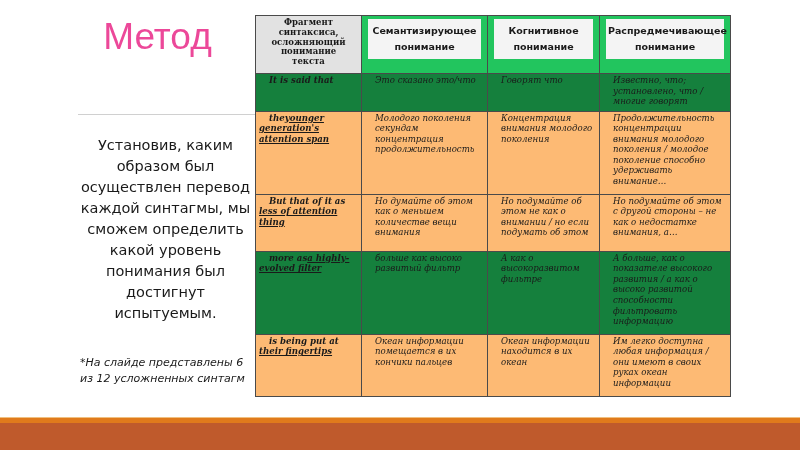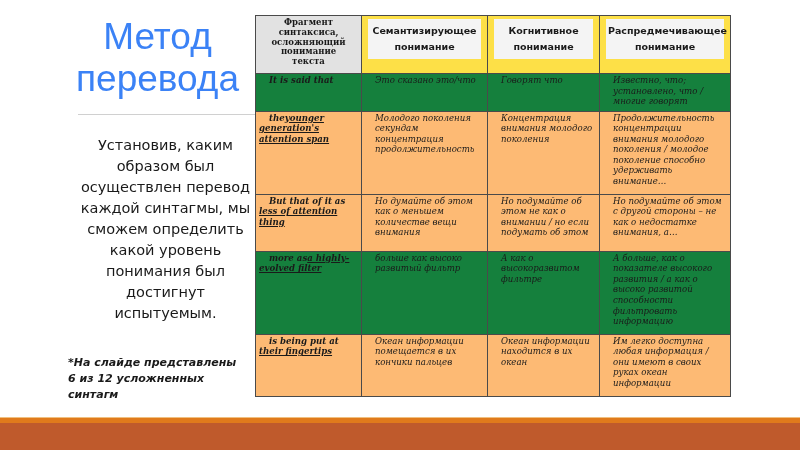--- a/index.html
+++ b/index.html
@@ -1,39 +1,39 @@
 <!DOCTYPE html>
 <html><head>
   <meta charset="utf-8">
   <style>
     * { box-sizing: border-box; margin: 0; padding: 0; }
     html, body { width: 800px; height: 450px; overflow: hidden; background: #ffffff; }
     body { position: relative; font-family: "DejaVu Sans", sans-serif; }
 
     .slide-title {
       position: absolute; left: 60px; top: 16px; width: 195px;
-      text-align: center; color: #3b82f6;
+      text-align: center; color: #ec4899;
       font-family: "Liberation Sans", sans-serif;
       font-size: 37px; line-height: 42px; font-weight: normal;
     }
     .title-divider {
       position: absolute; left: 78px; top: 114px; width: 180px; height: 1px;
       background: #d0d0d0;
     }
     .body-text {
       position: absolute; left: 78px; top: 135px; width: 175px;
       text-align: center; color: #1a1a1a;
       font-family: "DejaVu Sans", sans-serif;
       font-size: 14.5px; line-height: 21px;
     }
     .footnote {
-      position: absolute; left: 68px; top: 355px; width: 175px;
+      position: absolute; left: 80px; top: 355px; width: 175px;
       color: #1a1a1a; font-style: italic;
       font-family: "DejaVu Sans", sans-serif;
-      font-size: 11px; line-height: 16px; font-weight: bold;
+      font-size: 11px; line-height: 16px;
     }
 
     .table-wrap {
       position: absolute; left: 255px; top: 15px; width: 475px; height: 382px;
     }
     table.trans {
       width: 475px; height: 382px; border-collapse: collapse;
       table-layout: fixed; border: 1.5px solid #4a4a4a;
     }
     table.trans td, table.trans th {
@@ -45,21 +45,21 @@
     }
     table.trans td.src { font-weight: bold; }
     table.trans td.src u { text-decoration: underline; }
     table.trans th.frag {
       background: #e2e2e2; font-style: normal; font-weight: bold;
       font-family: "DejaVu Serif", serif;
       text-align: center; font-size: 8.5px; line-height: 9.8px;
       padding: 2px 10px;
     }
     table.trans th.lvl {
-      background: #fde047; padding: 3px 6px 10px 6px; vertical-align: top;
+      background: #22c55e; padding: 3px 6px 10px 6px; vertical-align: top;
     }
     table.trans th.lvl .lvl-box {
       background: #f4f4f4; text-align: center;
       font-family: "DejaVu Sans", sans-serif; font-style: normal;
       font-weight: bold; font-size: 9.5px; line-height: 16px;
       color: #1a1a1a; padding: 4px 2px;
     }
     tr.r-white td { background: #15803d; }
     tr.r-gray td { background: #fdba74; }
     .ind { padding-left: 10px; display: inline-block; }
@@ -75,21 +75,20 @@
     .bottom-bar {
       position: absolute; left: 0; top: 423px; width: 800px; height: 27px;
       background: #bf5a2c;
     }
   </style>
 </head>
 <body>
 
 <div class="slide-title">
   <div>Метод</div>
-  <div>перевода</div>
 </div>
 <div class="title-divider"></div>
 
 <div class="body-text">Установив, каким образом был осуществлен перевод каждой синтагмы, мы сможем определить какой уровень понимания был достигнут испытуемым.</div>
 <div class="footnote">*На слайде представлены 6 из 12 усложненных синтагм</div>
 
 <div class="table-wrap">
   <table class="trans">
     <colgroup>
       <col style="width:106px">

